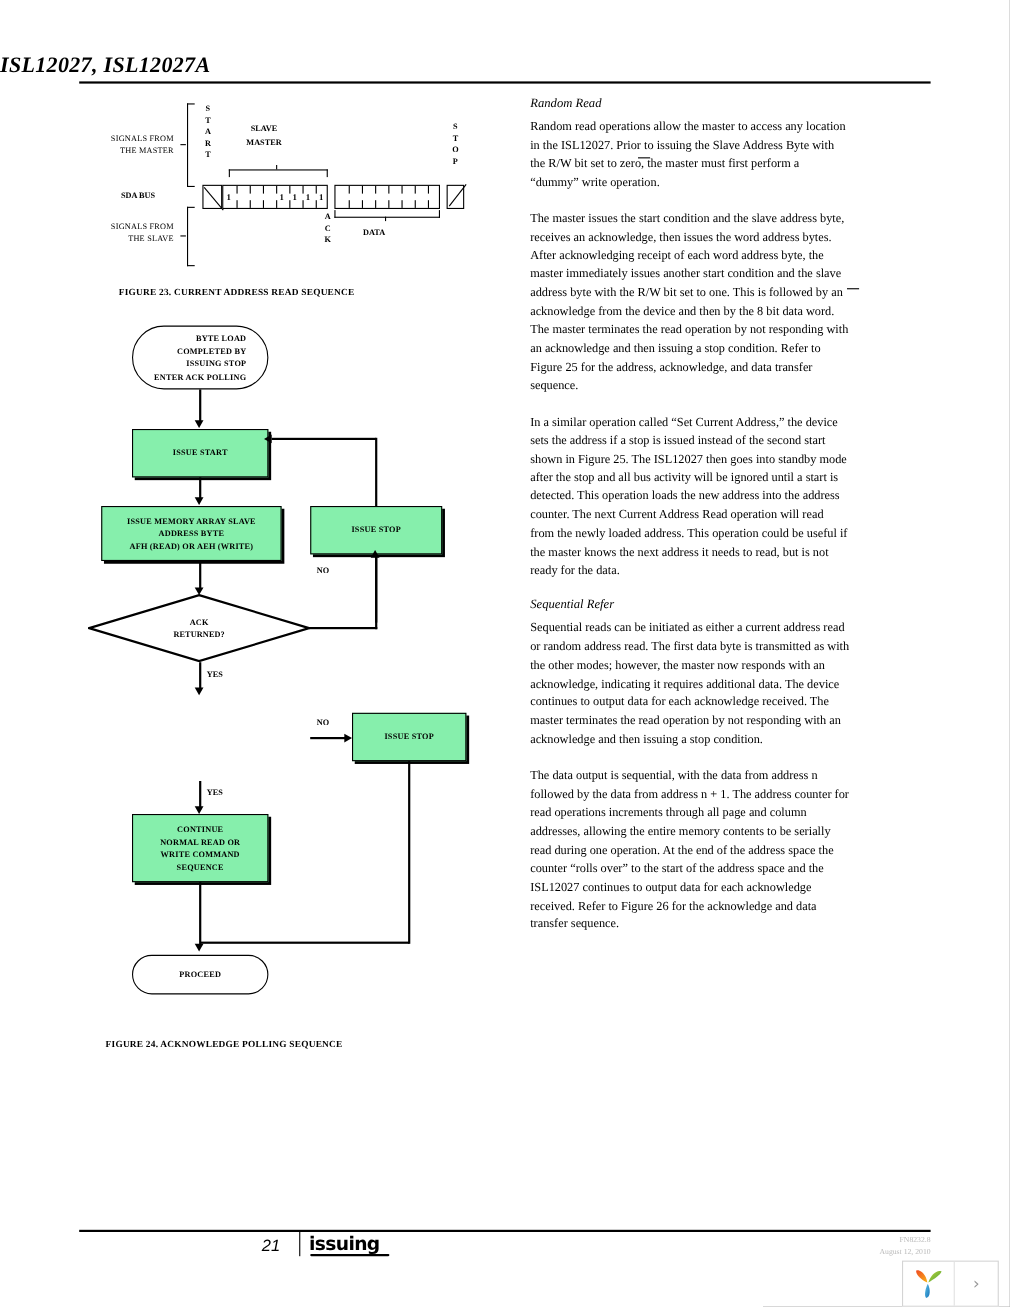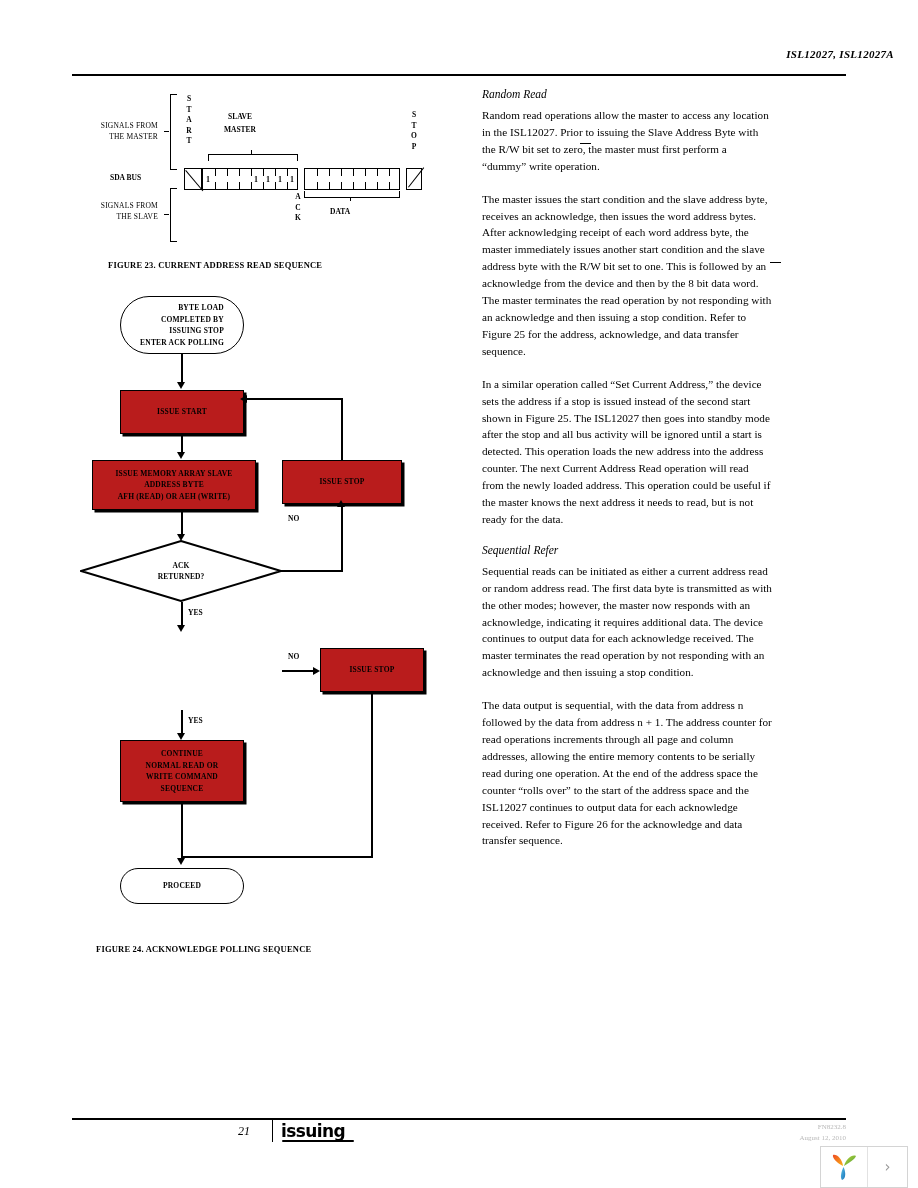--- a/index.html
+++ b/index.html
@@ -17,25 +17,25 @@
     background: #ffffff;
     overflow: hidden;
   }
 
   
   .doc-title {
     position: absolute;
     top: 48px;
     left: 0;
     width: 894px;
-    text-align: right;
+    text-align: left;
     font-family: "Liberation Serif", serif;
     font-style: italic;
     font-weight: bold;
-    font-size: 11px;
+    font-size: 20px;
     letter-spacing: 0.3px;
     color: #000;
   }
   .rule-top {
     position: absolute;
     left: 72px;
     top: 74px;
     width: 774px;
     height: 2px;
     background: #000;
@@ -155,21 +155,21 @@
     position: absolute;
     left: 0;
     top: 200px;
     width: 382px;
     height: 600px;
   }
   .fc-box {
     position: absolute;
     box-sizing: border-box;
     border: 1.5px solid #000;
-    background: #b91c1c;
+    background: #86efac;
     display: flex;
     align-items: center;
     justify-content: center;
     text-align: center;
     font-size: 7.5px;
     font-weight: bold;
     line-height: 11.5px;
     color: #000;
     letter-spacing: 0.2px;
     box-shadow: 2.5px 2.5px 0 0 #000;
@@ -284,23 +284,23 @@
     left: 72px;
     top: 1118px;
     width: 774px;
     height: 1.6px;
     background: #000;
   }
   .page-num {
     position: absolute;
     left: 238px;
     top: 1124px;
-    font-family: Liberation Serif, serif;
+    font-family: Liberation Sans, sans-serif;
     font-style: italic;
-    font-size: 12px;
+    font-size: 15px;
     color: #000;
   }
   .foot-divider {
     position: absolute;
     left: 272px;
     top: 1120px;
     width: 1.3px;
     height: 22px;
     background: #000;
   }

